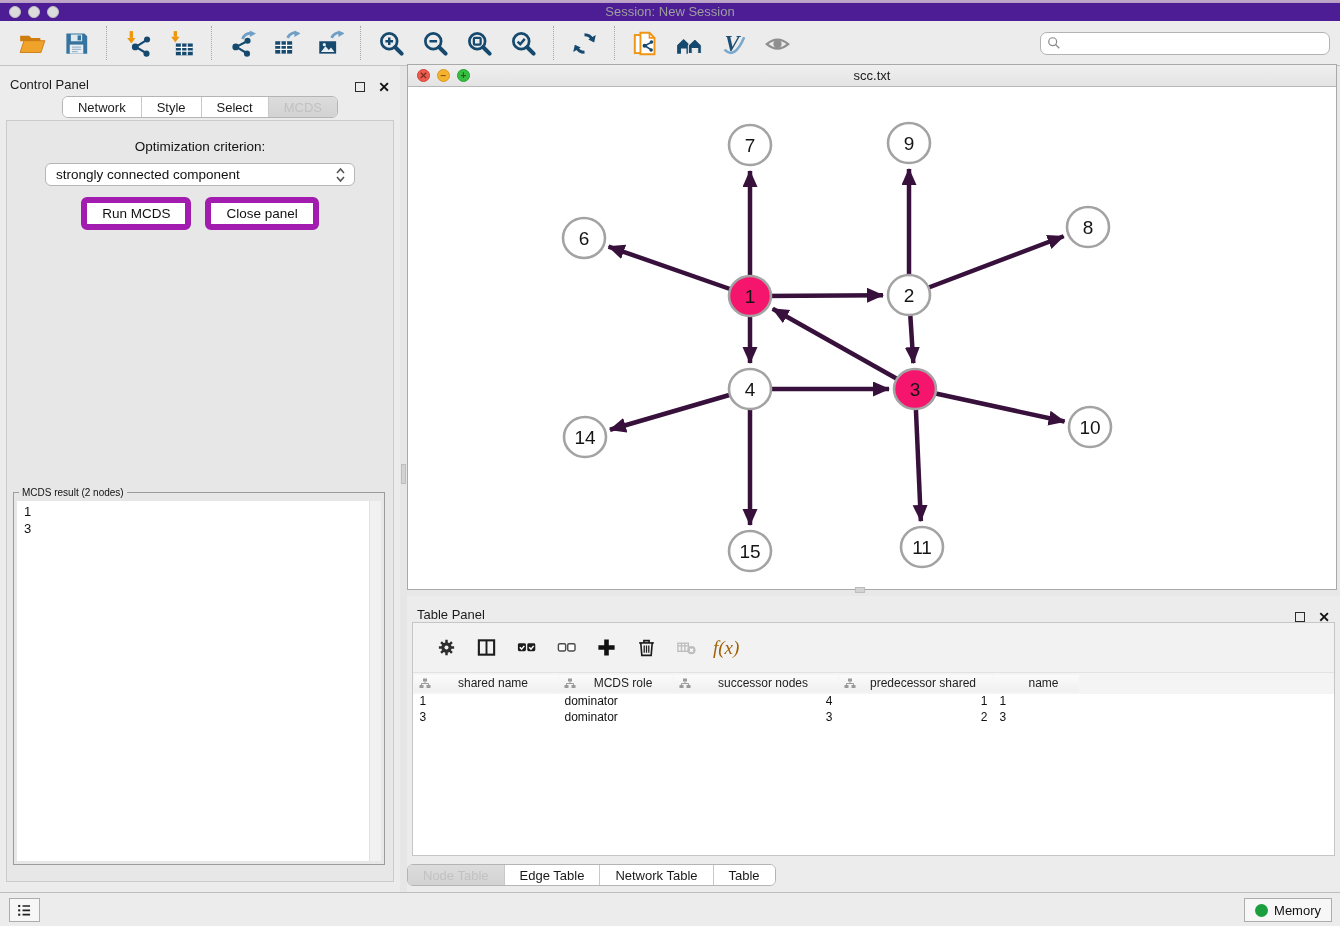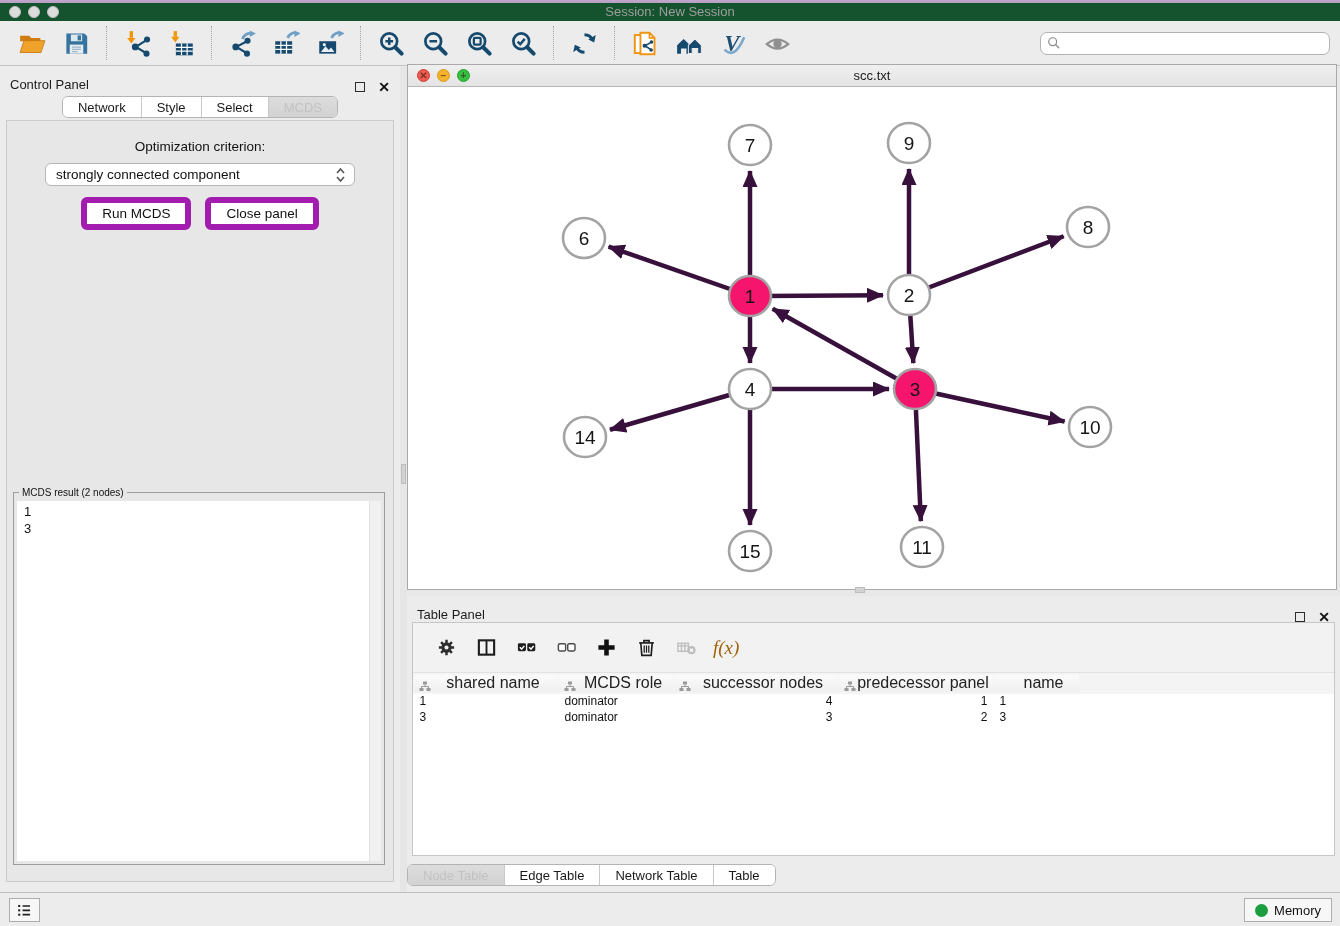--- a/index.html
+++ b/index.html
@@ -6,21 +6,21 @@
   html,body { width:1340px; height:926px; }
   body {
     font-family: "Liberation Sans", sans-serif;
     background:#e8e8e8; position:relative; overflow:hidden;
     -webkit-font-smoothing: antialiased;
   }
   .app { position:absolute; inset:0; }
 
   
   .menustrip { position:absolute; top:0; left:0; right:0; height:3px; background:linear-gradient(#c3a7cc,#b49fc2); }
-  .titlebar { position:absolute; top:3px; left:0; right:0; height:18px; background:#14532d; }
+  .titlebar { position:absolute; top:3px; left:0; right:0; height:18px; background:#4c1d95; }
   .traffic { position:absolute; left:9px; top:3px; display:flex; gap:7px; }
   .traffic span { width:12px; height:12px; border-radius:50%; background:#dcdcdc; border:1px solid #c0c0c0; }
   .win-title { text-align:center; font-size:13px; color:#9f9f9f; line-height:18px; }
 
   
   .toolbar { position:absolute; top:21px; left:0; right:0; height:45px; background:#ececec;
              border-bottom:1px solid #c3c3c3; display:flex; align-items:center; padding:0 10px; }
   .tbtn { width:30px; height:32px; display:flex; align-items:center; justify-content:center; cursor:default; margin:0 7px; flex:0 0 auto; }
   .tbtn svg { width:27px; height:27px; }
   .tsep { width:1px; height:34px; border-left:1px dotted #a6a6a6; margin:0 8px; flex:0 0 auto; }
@@ -82,21 +82,21 @@
   
   .table-panel { position:absolute; left:407px; right:0; top:596px; bottom:34px; background:#ececec; }
   .tp-content { position:absolute; left:5px; right:5px; top:26px; bottom:36px; background:#fff; border:1px solid #c6c6c6; }
   .tp-toolbar { height:50px; background:#f2f2f2; border-bottom:1px solid #e2e2e2; display:flex; align-items:center; padding-left:16px; }
   .tp-btn { width:34px; height:34px; display:flex; align-items:center; justify-content:center; margin-right:6px; }
   .tp-btn svg { width:21px; height:21px; }
   .fx-label { font-family:"Liberation Serif", serif; font-style:italic; font-size:19px; color:#a16207; padding-left:4px; }
 
   table.node-table { border-collapse:collapse; table-layout:fixed; font-size:12px; color:#111; }
   table.node-table th { height:19px; background:linear-gradient(#fbfbfb,#efefef); border:1px solid #d2d2d2;
-        font-weight:normal; font-size:16px; color:#222; position:relative; text-align:center; padding:0 4px 0 18px; white-space:nowrap; overflow:hidden;}
+        font-weight:normal; font-size:12px; color:#222; position:relative; text-align:center; padding:0 4px 0 18px; white-space:nowrap; overflow:hidden;}
   table.node-table th .col-icon { position:absolute; left:5px; top:4px; }
   table.node-table td { height:16px; padding:0 6px; white-space:nowrap; overflow:hidden; }
   td.num { text-align:right; padding-right:24px; }
   td.name-col { padding-left:10px; }
   .hdr-strip { position:absolute; left:0; right:0; top:50px; height:21px; background:#f4f4f4; }
 
   .tp-tabs-row { position:absolute; bottom:6px; left:0; right:0; display:flex; }
 
   
   .status-bar { position:absolute; left:0; right:0; bottom:0; height:34px; background:#ececec; border-top:1px solid #bdbdbd; }
@@ -496,21 +496,21 @@
             </th>
             <th>
               <span class="col-icon"><svg width="12" height="11" viewBox="0 0 12 11">
                     <g fill="#9a9a9a">
                       <rect x="4" y="0.5" width="4" height="3"></rect>
                       <rect x="0.5" y="7" width="4" height="3"></rect>
                       <rect x="7.5" y="7" width="4" height="3"></rect>
                     </g>
                     <path d="M6 3.5v2M2.5 7V5.5h7V7" fill="none" stroke="#9a9a9a"></path>
                   </svg></span>
-              <span>predecessor panel</span>
+              <span>predecessor shared</span>
             </th>
             <th>
               <span>name</span>
             </th>
           </tr>
         </thead>
         <tbody>
           <tr>
             <td>1</td>
             <td>dominator</td>

